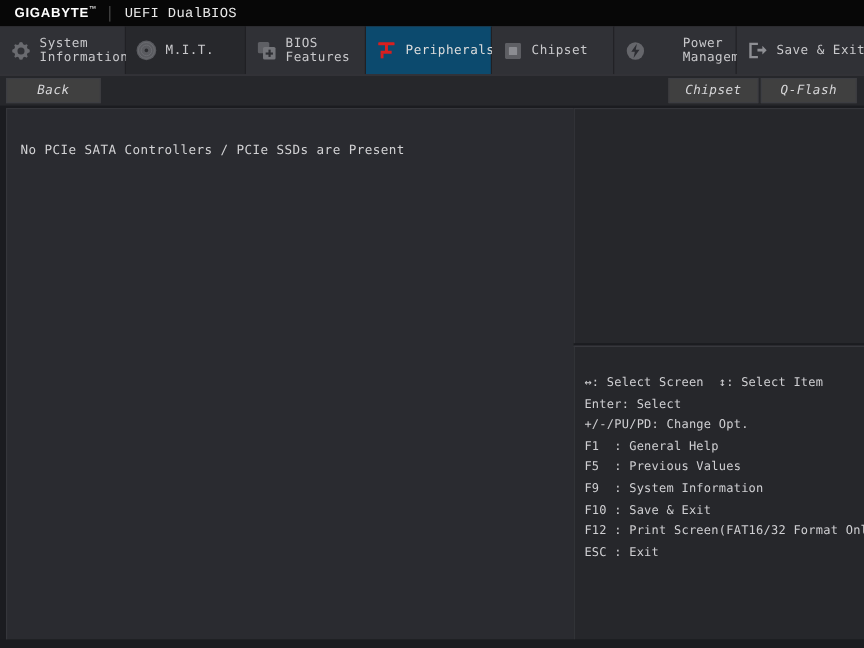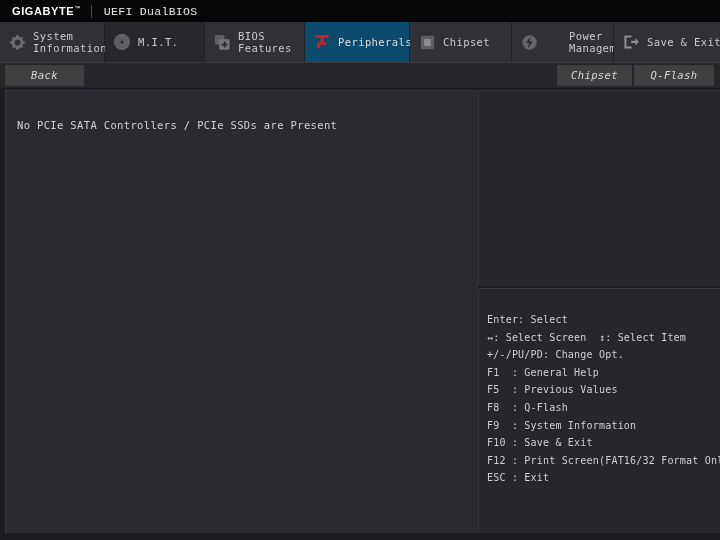--- a/index.html
+++ b/index.html
@@ -211,26 +211,25 @@
 
   <div class="content">
     <div class="content-msg">No PCIe SATA Controllers / PCIe SSDs are Present</div>
 
   </div>
 
   <div class="right-top"></div>
 
   <div class="right-help">
     <div class="help-list">
+      <div class="help-line">↔: Select Screen  ↕: Select Item</div>
       <div class="help-line">Enter: Select</div>
-      <div class="help-line">↔: Select Screen  ↕: Select Item</div>
       <div class="help-line">+/-/PU/PD: Change Opt.</div>
       <div class="help-line">F1  : General Help</div>
       <div class="help-line">F5  : Previous Values</div>
-      <div class="help-line">F8  : Q-Flash</div>
       <div class="help-line">F9  : System Information</div>
       <div class="help-line">F10 : Save &amp; Exit</div>
       <div class="help-line">F12 : Print Screen(FAT16/32 Format Only)</div>
       <div class="help-line">ESC : Exit</div>
     </div>
   </div>
 
   <div class="bottomstrip"></div>
 </div>
 

